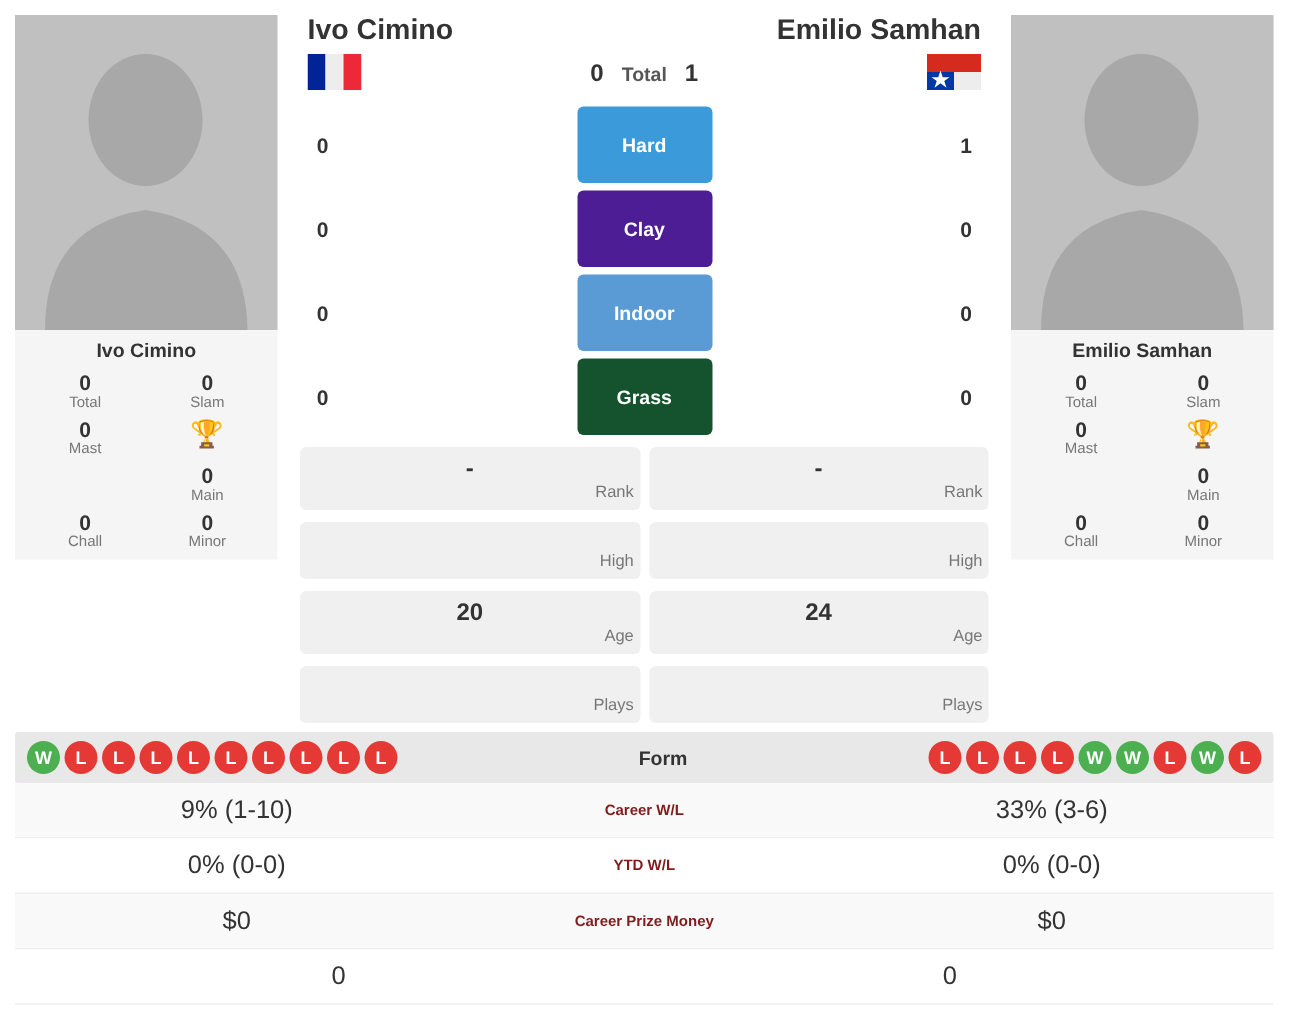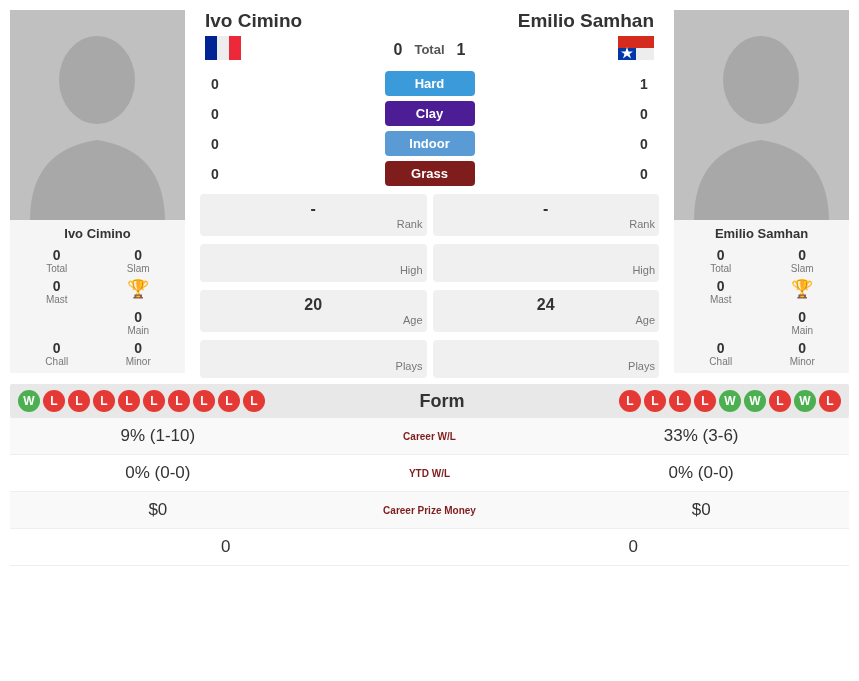--- a/index.html
+++ b/index.html
@@ -12,21 +12,21 @@
       color: #333;
     }
 
     .main-container {
       width: 859px;
       padding: 10px;
     }
     .hard-badge { background: #3b9ad9; }
     .clay-badge { background: #4c1d95; }
     .indoor-badge { background: #5b9bd5; }
-    .grass-badge { background: #7f1d1d; }
+    .grass-badge { background: #14532d; }
 
     
     .top-row {
       display: flex;
       gap: 0;
       width: 100%;
     }
 
     .left-col {
       width: 185px;
@@ -141,21 +141,21 @@
       align-items: center;
       justify-content: space-between;
     }
     .sval {
       font-size: 14px;
       font-weight: bold;
       width: 30px;
       text-align: center;
     }
     .sbadge {
-      padding: 5px 0;
+      padding: 18px 0;
       width: 90px;
       text-align: center;
       border-radius: 4px;
       color: white;
       font-weight: bold;
       font-size: 13px;
     }
 
     
     .side-card-pair {
@@ -203,21 +203,21 @@
       font-weight: bold;
       font-size: 12px;
       display: flex;
       align-items: center;
       justify-content: center;
     }
     .fb-w { background: #4caf50; }
     .fb-l { background: #e53935; }
     .form-label {
       font-weight: bold;
-      font-size: 18px;
+      font-size: 13px;
       color: #333;
     }
 
     
     .stats-row {
       display: flex;
       align-items: center;
       justify-content: space-between;
       padding: 8px 12px;
       border-bottom: 1px solid #eee;

